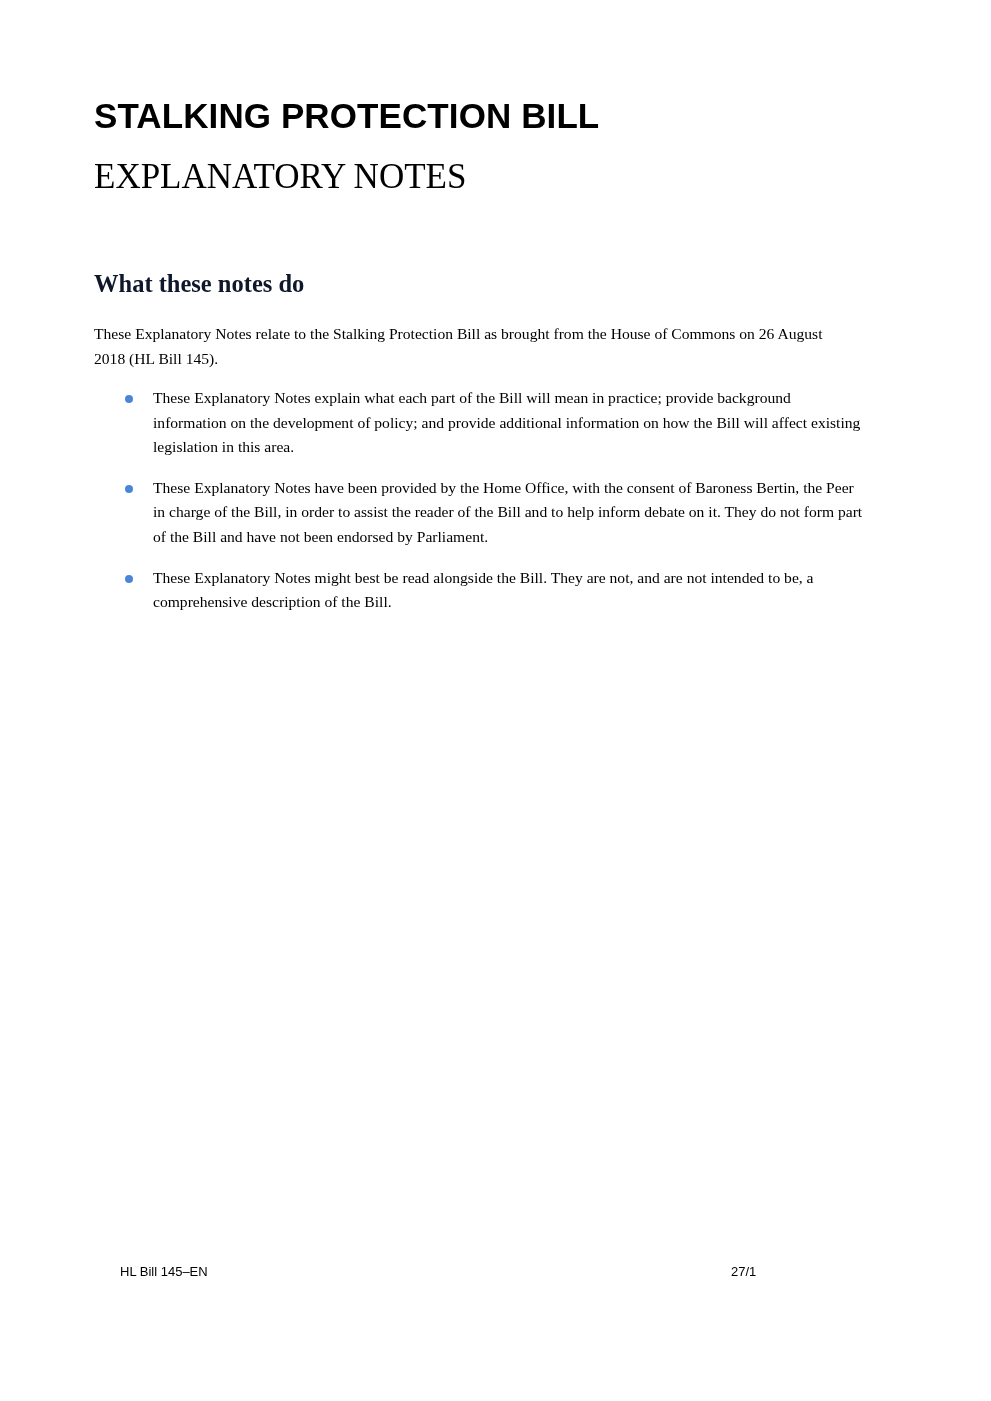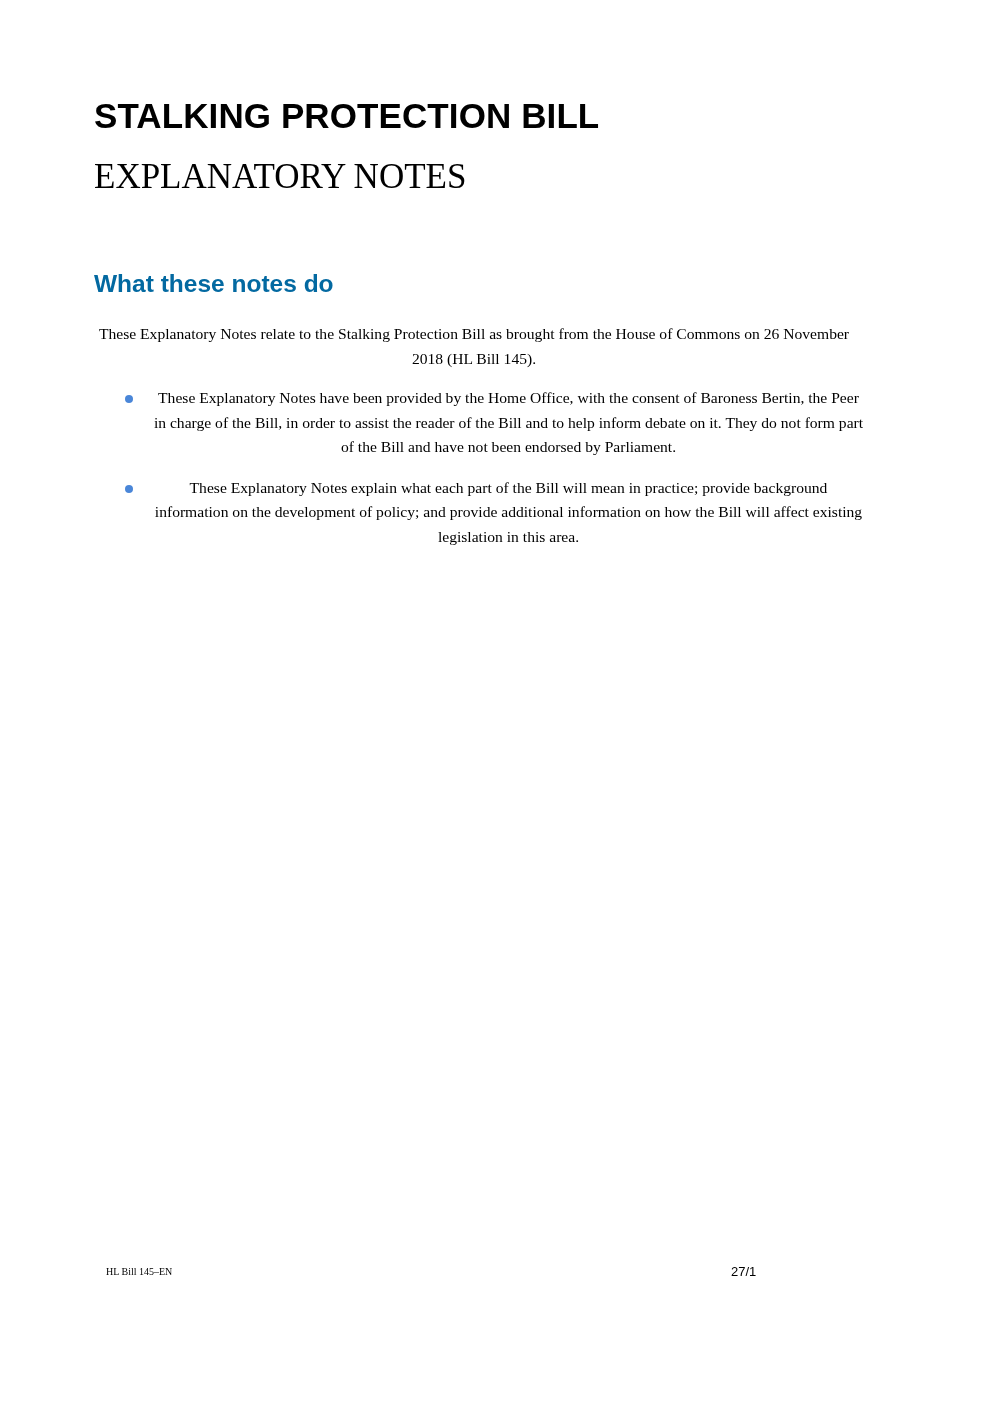--- a/index.html
+++ b/index.html
@@ -12,21 +12,20 @@
     height: 1401px;
     position: relative;
     overflow: hidden;
     color: #000000;
   }
   .page {
     position: absolute;
     left: 0; top: 0;
     width: 991px;
     height: 1401px;
-    text-align: center;
   }
   .title-main {
     position: absolute;
     left: 94px;
     top: 94px;
     margin: 0;
     font-family: "Liberation Sans", sans-serif;
     font-weight: bold;
     font-size: 35px;
     line-height: 44px;
@@ -82,54 +81,58 @@
   .bullet-dot {
     position: absolute;
     left: 31px;
     top: 9px;
     width: 8px;
     height: 8px;
     border-radius: 50%;
   }
   .footer-left {
     position: absolute;
-    left: 106px;
+    left: 120px;
     top: 1263px;
-    font-family: Liberation Serif, serif;
-    font-size: 10px;
+    font-family: Liberation Sans, sans-serif;
+    font-size: 13px;
     line-height: 18px;
   }
   .footer-right {
     position: absolute;
     left: 731px;
     top: 1263px;
     font-family: "Liberation Sans", sans-serif;
     font-size: 13px;
     line-height: 18px;
   }
 </style>
 </head>
 <body>
 
 <div class="page">
 
   <h1 class="title-main">STALKING PROTECTION BILL</h1>
   <h2 class="title-sub">EXPLANATORY NOTES</h2>
 
-  <h3 class="section-heading" style="color:#0369a1;">What these notes do</h3>
+  <h3 class="section-heading" style="color:#0f172a;font-family:Liberation Serif, serif;">What these notes do</h3>
 
-  <p class="intro">These Explanatory Notes relate to the Stalking Protection Bill as brought from the House of Commons on 26 November 2018 (HL Bill 145).</p>
+  <p class="intro">These Explanatory Notes relate to the Stalking Protection Bill as brought from the House of Commons on 26 August 2018 (HL Bill 145).</p>
 
   <ul class="bullets">
+    <li class="bullet-item">
+      <span class="bullet-dot" style="background:#4A86D8;"></span>
+      <span>These Explanatory Notes explain what each part of the Bill will mean in practice; provide background information on the development of policy; and provide additional information on how the Bill will affect existing legislation in this area.</span>
+    </li>
     <li class="bullet-item">
       <span class="bullet-dot" style="background:#4A86D8;"></span>
       <span>These Explanatory Notes have been provided by the Home Office, with the consent of Baroness Bertin, the Peer in charge of the Bill, in order to assist the reader of the Bill and to help inform debate on it. They do not form part of the Bill and have not been endorsed by Parliament.</span>
     </li>
     <li class="bullet-item">
       <span class="bullet-dot" style="background:#4A86D8;"></span>
-      <span>These Explanatory Notes explain what each part of the Bill will mean in practice; provide background information on the development of policy; and provide additional information on how the Bill will affect existing legislation in this area.</span>
+      <span>These Explanatory Notes might best be read alongside the Bill. They are not, and are not intended to be, a comprehensive description of the Bill.</span>
     </li>
   </ul>
 
   <div class="footer-left">HL Bill 145–EN</div>
   <div class="footer-right">27/1</div>
 
 </div>
 
 </body></html>

